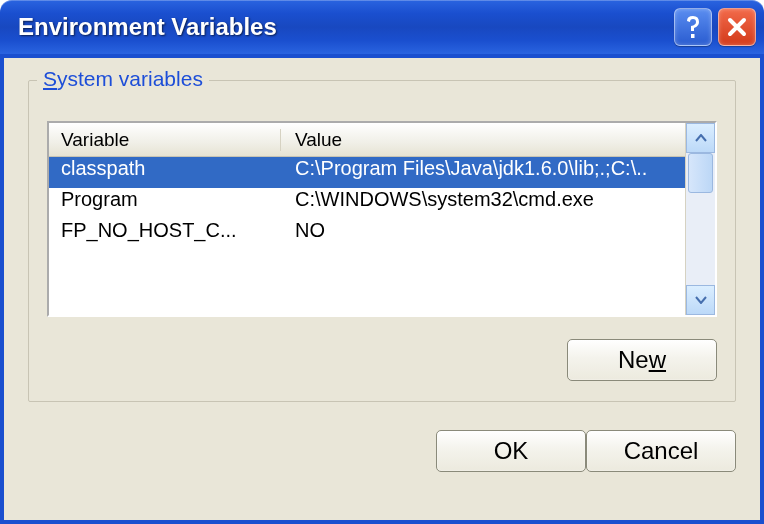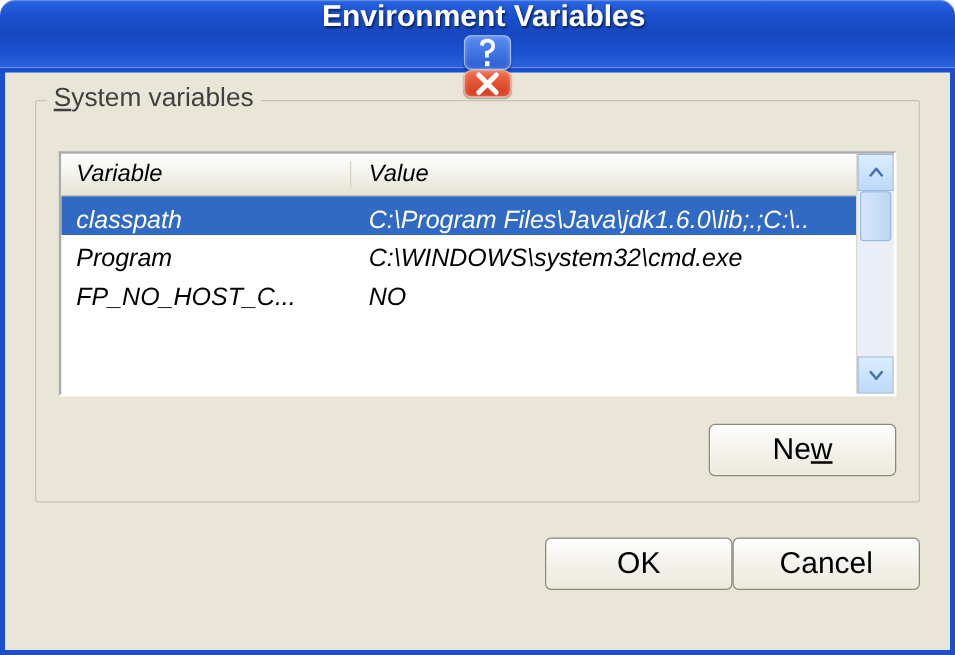--- a/index.html
+++ b/index.html
@@ -16,21 +16,20 @@
   .titlebar {
     height:54px;
     background: linear-gradient(to bottom,
       #2a64e0 0%, #1a4fcf 25%, #1848c0 50%, #1a4fcf 75%, #2a64e0 100%);
     border-top-left-radius:12px;
     border-top-right-radius:12px;
     display:flex;
     align-items:center;
     padding:0 8px 0 18px;
     box-shadow: inset 0 1px 0 rgba(255,255,255,.25);
-    flex-direction: column;
   }
   .titlebar .title {
     color:#fff;
     font-size:24px;
     font-weight:bold;
     text-shadow: 1px 1px 2px rgba(0,0,0,.6);
     flex:1;
   }
   .tb-btn {
     width:38px; height:38px;
@@ -61,58 +60,57 @@
     border:1px solid #c8c4b4;
     border-radius:2px;
     padding:40px 18px 20px 18px;
     background:#e9e6d8;
   }
   .group-label {
     position:absolute;
     top:-14px; left:8px;
     background:#e9e6d8;
     padding:0 6px;
-    color:#404040;
+    color:#1d4ed8;
     font-size:21px;
   }
   .group-label .ul { text-decoration: underline; }
 
   
   .list-wrap {
     border:2px inset #fff;
     background:#fff;
     position:relative;
     height:196px;
     overflow:hidden;
     display:flex;
   }
   .list-body {
     flex:1;
     display:flex;
     flex-direction:column;
-    font-style:italic;
   }
   .list-header {
     display:flex;
     background: linear-gradient(to bottom,#fff 0%,#f0efe7 60%,#e6e3d3 100%);
     border-bottom:1px solid #c8c4b4;
     height:34px;
     align-items:center;
     font-size:19px;
     color:#000;
   }
   .col-var { width:232px; padding-left:12px; border-right:1px solid #d6d2c2;}
   .col-val { flex:1; padding-left:14px; }
   .rows {
     flex:1;
   }
   .row {
     display:flex;
     height:31px;
-    align-items:flex-end;
+    align-items:flex-start;
     font-size:20px;
     color:#000;
     white-space:nowrap;
     overflow:hidden;
   }
   .row.selected {
     background:#316ac5;
     color:#fff;
   }
   .row .cell-var { width:232px; padding-left:12px; overflow:hidden; text-overflow:ellipsis;}

